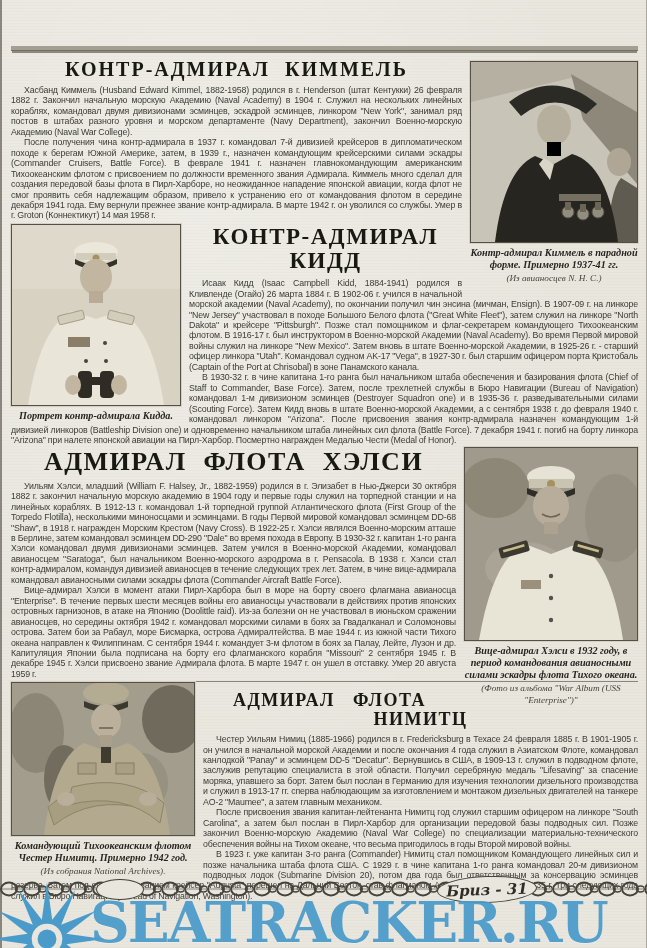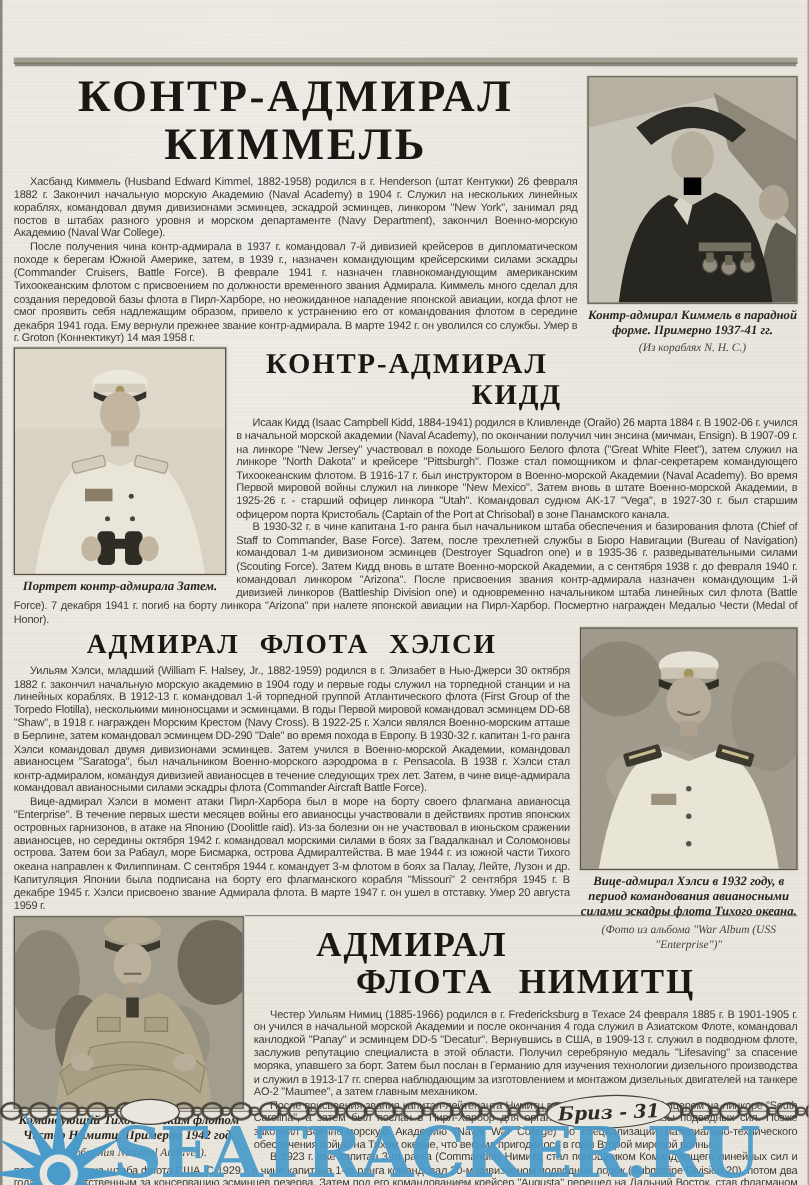--- a/index.html
+++ b/index.html
@@ -14,24 +14,24 @@
     color:#3c3b36;
     box-shadow: inset 2px 0 0 rgba(60,55,45,0.55), inset -1px 0 0 rgba(60,55,45,0.35);
   }
   .content { padding:0 9px 0 11px; }
   .toprule { margin:46px 0 8px 0; height:4px; background:#a49f93; border-bottom:1px solid #74705f; box-shadow:0 3px 0 -1px #8d897c; }
 
   h1, h2 {
     font-family:"Liberation Serif", serif; font-weight:bold; color:#191813;
     text-align:center; margin:0 0 5px 0; line-height:1.05;
   }
-  .h-kimmel { font-size:36px; letter-spacing:2px; word-spacing:8px; }
+  .h-kimmel { font-size:20px; letter-spacing:2px; word-spacing:8px; }
   .h-kidd   { font-size:23px; letter-spacing:1.5px; word-spacing:6px; margin-top:4px; }
-  .h-halsey { font-size:22px; letter-spacing:1.5px; word-spacing:9px; margin-top:3px; }
-  .h-nimitz { font-size:28px; letter-spacing:1.5px; word-spacing:12px; border-top:1px solid #8a857a; padding-top:9px; margin-top:2px; }
+  .h-halsey { font-size:26px; letter-spacing:1.5px; word-spacing:9px; margin-top:3px; }
+  .h-nimitz { font-size:18px; letter-spacing:1.5px; word-spacing:12px; border-top:1px solid #8a857a; padding-top:9px; margin-top:2px; }
 
   p.body {
     font-size:8.8px; line-height:10.45px; text-align:justify; text-indent:13px;
     margin:0; letter-spacing:-0.15px; word-spacing:-0.2px;
   }
 
   figure { margin:0; }
   .fig-kimmel { float:right; width:168px; margin:2px 0 13px 8px; }
   .fig-kidd   { float:left;  width:170px; margin:3px 8px 2px 0; }
   .fig-halsey { float:right; width:174px; margin:2px 0 3px 8px; }
@@ -90,21 +90,21 @@
           <circle cx="97" cy="150" r="6" fill="#938d7d" stroke="#55514a" stroke-width="1"></circle>
           <circle cx="112" cy="152" r="6" fill="#938d7d" stroke="#55514a" stroke-width="1"></circle>
           <circle cx="127" cy="150" r="6" fill="#938d7d" stroke="#55514a" stroke-width="1"></circle>
           <rect x="94" y="140" width="6" height="8" fill="#6b6557"></rect>
           <rect x="109" y="142" width="6" height="8" fill="#6b6557"></rect>
           <rect x="124" y="140" width="6" height="8" fill="#6b6557"></rect>
         </svg>
       </span>
       <figcaption>
         <span>Контр-адмирал Киммель в парадной форме. Примерно 1937-41 гг.</span>
-        <span class="credit">(Из кораблях N. H. C.)</span>
+        <span class="credit">(Из авианосцев N. H. C.)</span>
       </figcaption>
     </figure>
 
     <h1 class="h-kimmel">КОНТР-АДМИРАЛ КИММЕЛЬ</h1>
     <p class="body">Хасбанд Киммель (Husband Edward Kimmel, 1882-1958) родился в г. Henderson (штат Кентукки) 26 февраля 1882 г. Закончил начальную морскую Академию (Naval Academy) в 1904 г. Служил на нескольких линейных кораблях, командовал двумя дивизионами эсминцев, эскадрой эсминцев, линкором "New York", занимал ряд постов в штабах разного уровня и морском департаменте (Navy Department), закончил Военно-морскую Академию (Naval War College).</p>
     <p class="body">После получения чина контр-адмирала в 1937 г. командовал 7-й дивизией крейсеров в дипломатическом походе к берегам Южной Америке, затем, в 1939 г., назначен командующим крейсерскими силами эскадры (Commander Cruisers, Battle Force). В феврале 1941 г. назначен главнокомандующим американским Тихоокеанским флотом с присвоением по должности временного звания Адмирала. Киммель много сделал для создания передовой базы флота в Пирл-Харборе, но неожиданное нападение японской авиации, когда флот не смог проявить себя надлежащим образом, привело к устранению его от командования флотом в середине декабря 1941 года. Ему вернули прежнее звание контр-адмирала. В марте 1942 г. он уволился со службы. Умер в г. Groton (Коннектикут) 14 мая 1958 г.</p>
 
     <figure class="fig-kidd">
       <span class="photo">
         <svg width="168" height="180" viewBox="0 0 168 180">
@@ -125,21 +125,21 @@
             <circle cx="94" cy="136" r="2" fill="#49453b"></circle>
           <rect x="56" y="112" width="22" height="10" fill="#8b7e68"></rect>
           <rect x="66" y="146" width="14" height="27" rx="4" fill="#2e2c25"></rect>
           <rect x="88" y="146" width="14" height="27" rx="4" fill="#2e2c25"></rect>
           <rect x="78" y="152" width="12" height="8" fill="#2e2c25"></rect>
           <ellipse cx="61" cy="160" rx="8" ry="10" fill="#c2b6a1"></ellipse>
           <ellipse cx="107" cy="160" rx="8" ry="10" fill="#c2b6a1"></ellipse>
         </svg>
       </span>
       <figcaption>
-        <span>Портрет контр-адмирала Затем.</span>
+        <span>Портрет контр-адмирала Кидда.</span>
       </figcaption>
     </figure>
 
     <h2 class="h-kidd">КОНТР-АДМИРАЛ КИДД</h2>
     <p class="body">Исаак Кидд (Isaac Campbell Kidd, 1884-1941) родился в Кливленде (Огайо) 26 марта 1884 г. В 1902-06 г. учился в начальной морской академии (Naval Academy), по окончании получил чин энсина (мичман, Ensign). В 1907-09 г. на линкоре "New Jersey" участвовал в походе Большого Белого флота ("Great White Fleet"), затем служил на линкоре "North Dakota" и крейсере "Pittsburgh". Позже стал помощником и флаг-секретарем командующего Тихоокеанским флотом. В 1916-17 г. был инструктором в Военно-морской Академии (Naval Academy). Во время Первой мировой войны служил на линкоре "New Mexico". Затем вновь в штате Военно-морской Академии, в 1925-26 г. - старший офицер линкора "Utah". Командовал судном AK-17 "Vega", в 1927-30 г. был старшим офицером порта Кристобаль (Captain of the Port at Chrisobal) в зоне Панамского канала.</p>
     <p class="body">В 1930-32 г. в чине капитана 1-го ранга был начальником штаба обеспечения и базирования флота (Chief of Staff to Commander, Base Force). Затем, после трехлетней службы в Бюро Навигации (Bureau of Navigation) командовал 1-м дивизионом эсминцев (Destroyer Squadron one) и в 1935-36 г. разведывательными силами (Scouting Force). Затем Кидд вновь в штате Военно-морской Академии, а с сентября 1938 г. до февраля 1940 г. командовал линкором "Arizona". После присвоения звания контр-адмирала назначен командующим 1-й дивизией линкоров (Battleship Division one) и одновременно начальником штаба линейных сил флота (Battle Force). 7 декабря 1941 г. погиб на борту линкора "Arizona" при налете японской авиации на Пирл-Харбор. Посмертно награжден Медалью Чести (Medal of Honor).</p>
 
     <figure class="fig-halsey">
       <span class="photo">
         <svg width="172" height="192" viewBox="0 0 172 192">

